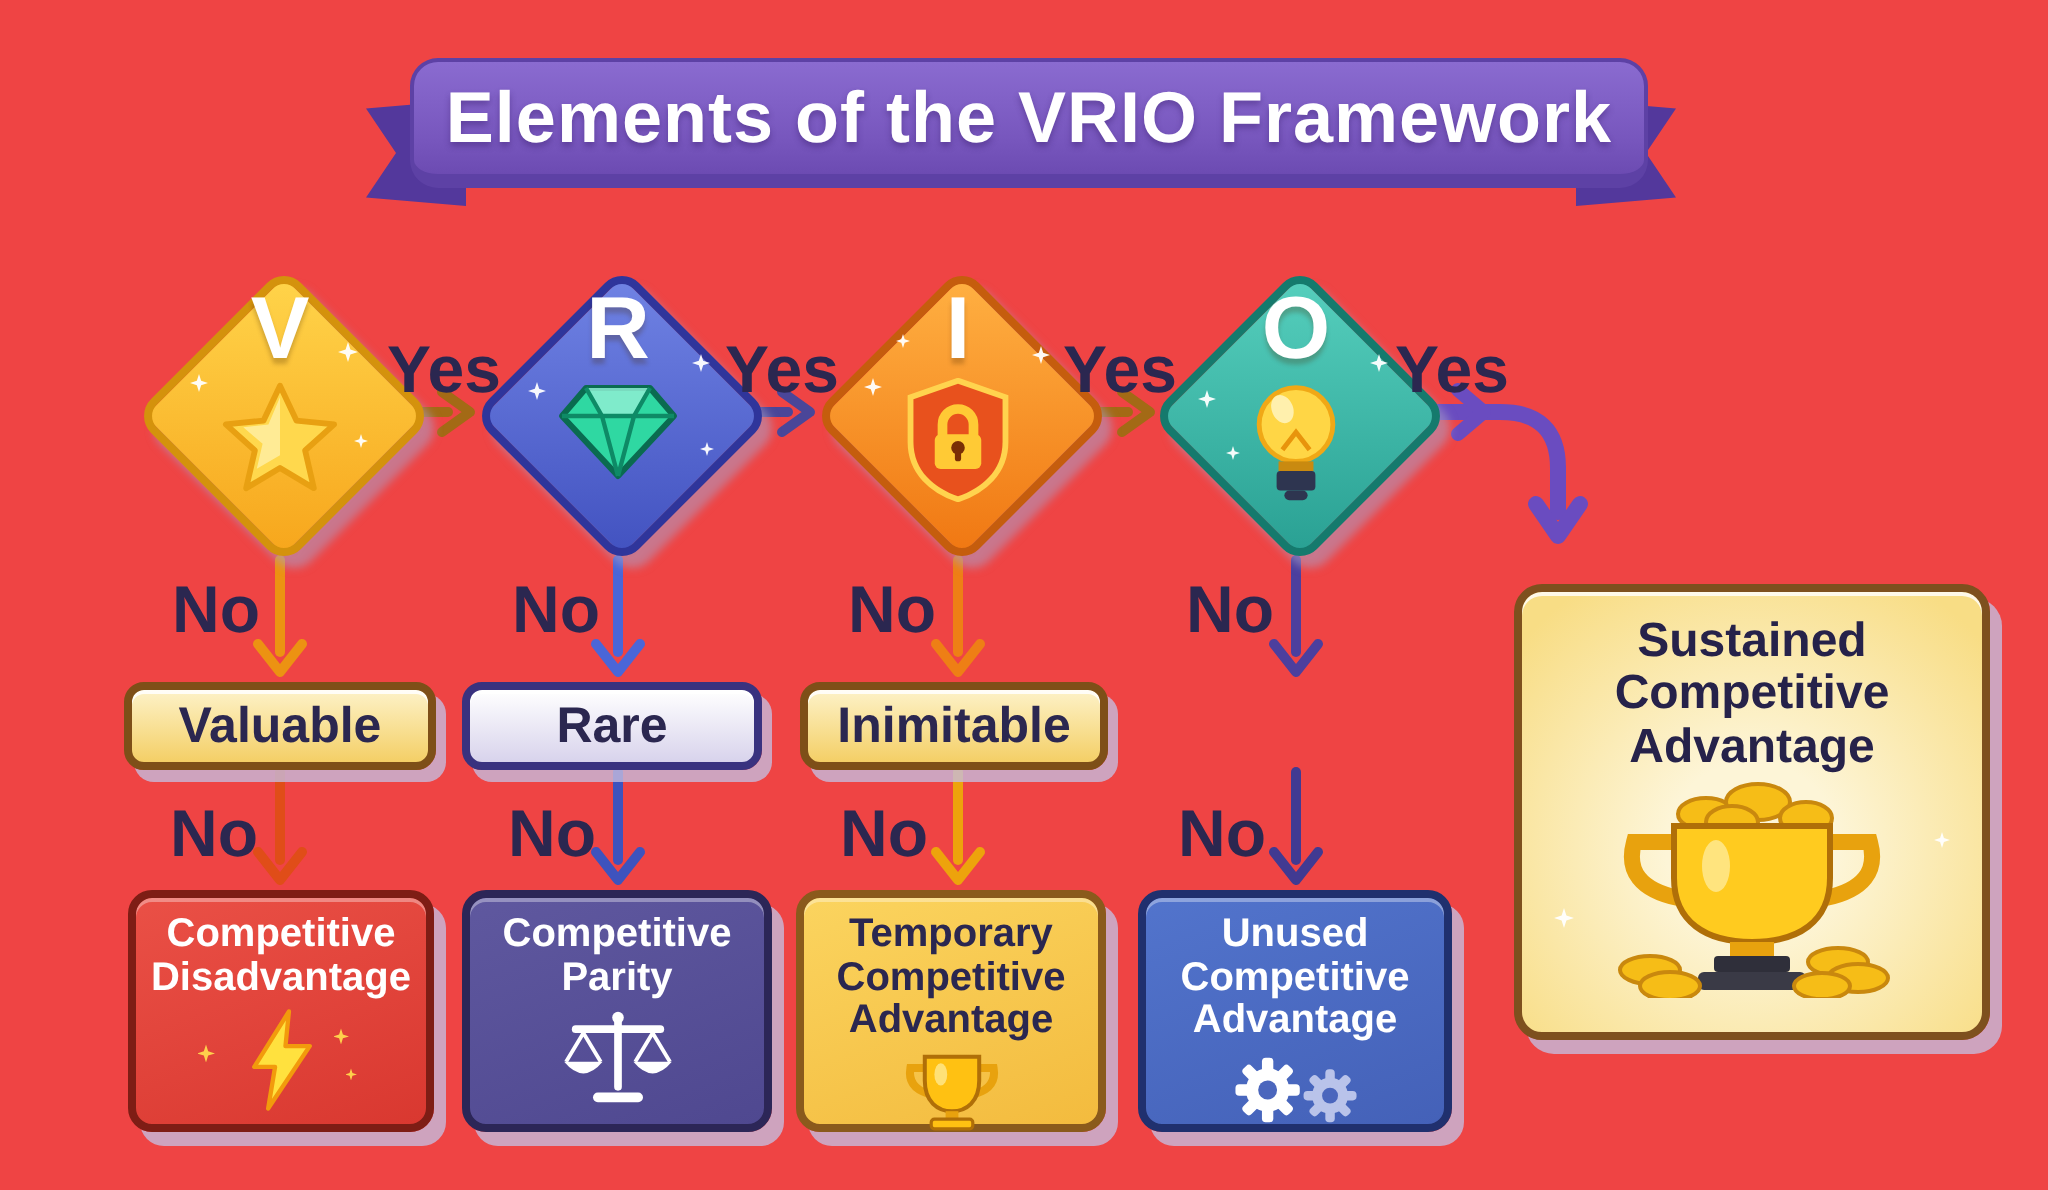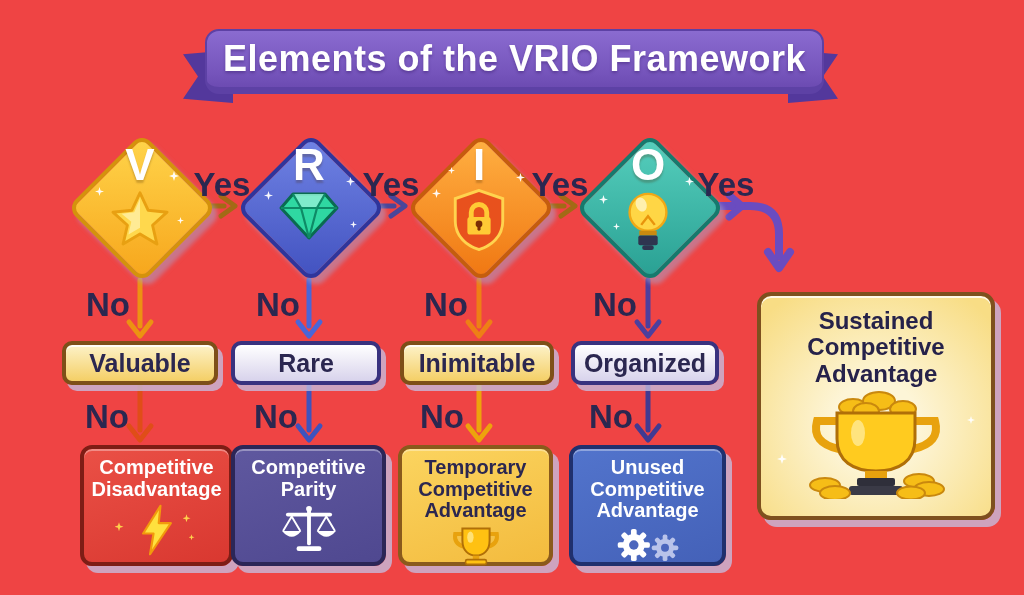--- a/index.html
+++ b/index.html
@@ -201,25 +201,22 @@
 
   <div class="abox goldy" style="left:62px;width:148px;">
     <span>Valuable</span>
   </div>
   <div class="abox goldy" style="left:400px;width:146px;">
     <span>Inimitable</span>
   </div>
   <div class="abox pale" style="left:231px;width:142px;">
     <span>Rare</span>
   </div>
-  <div class="abox pale" style="left:571px;width:140px;">
-    <span>Organized</span>
-  </div>
-
-  <div class="obox red" style="left:80px;width:145px;">
+
+  <div class="obox red" style="left:64px;width:145px;">
     <div class="otitle">Competitive Disadvantage</div>
     <div class="oicon">
       <svg class="icon-svg" width="40" height="52" viewBox="0 0 44 60">
         <polygon points="26,2 6,34 18,34 14,58 38,22 24,22" fill="#ffe13e" stroke="#f29a0c" stroke-width="2.5" stroke-linejoin="round"></polygon>
       </svg>
       <span class="sp gold" style="left:-22px;top:18px;width:9px;height:9px;"></span>
       <span class="sp gold" style="left:46px;top:10px;width:8px;height:8px;"></span>
       <span class="sp gold" style="left:52px;top:30px;width:6px;height:6px;"></span>
     </div>
   </div>

